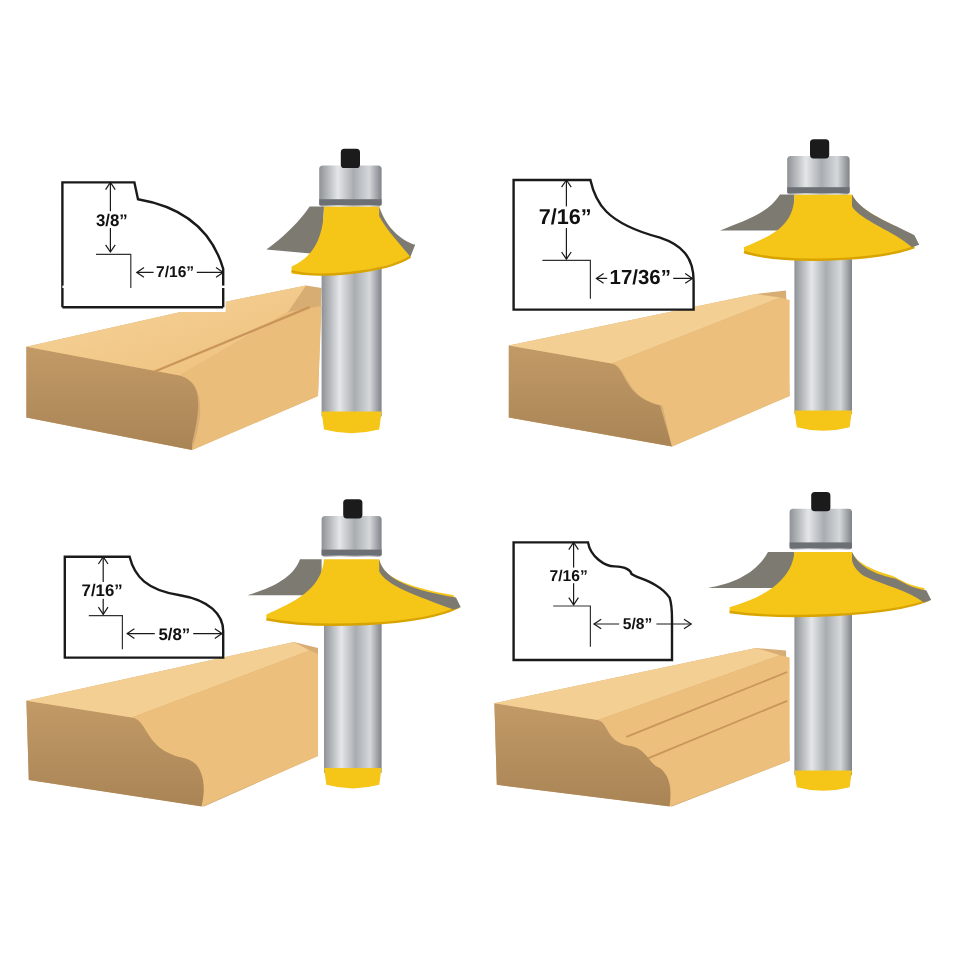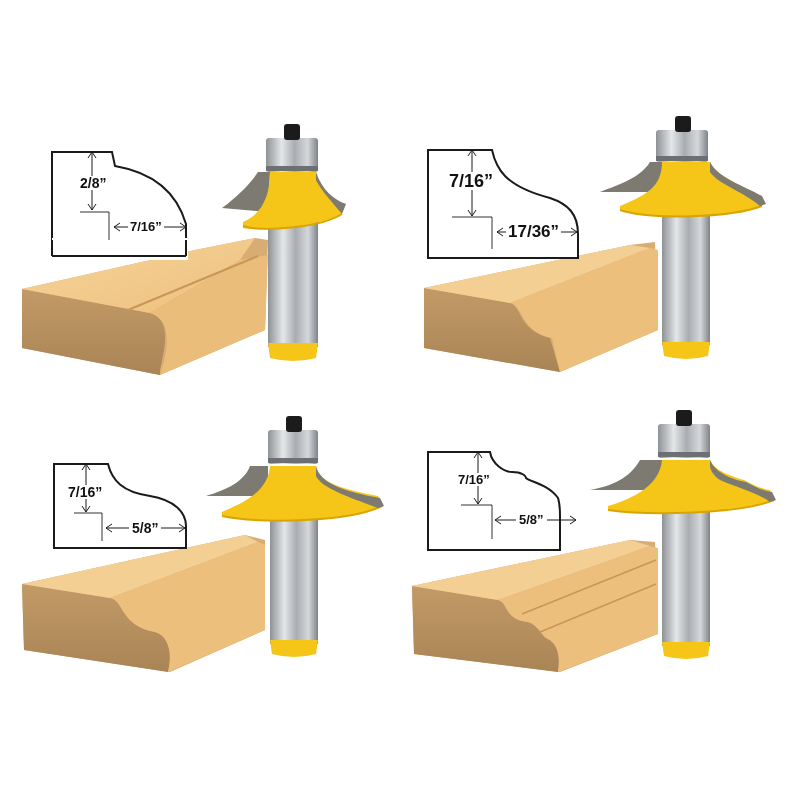--- a/index.html
+++ b/index.html
@@ -58,21 +58,21 @@
       <path d="M52 240 L52 152 L112 152 L115 166 C150 172 176 190 186 224 L186 240" stroke="#1a1a1a" stroke-width="2" fill="#fff"></path>
       <rect x="52" y="238" width="136" height="22" fill="#fff"></rect>
       <path d="M52 240 L52 256 M186 240 L186 256 M52 256 L186 256" stroke="#1a1a1a" stroke-width="2" fill="none"></path>
       <line x1="92" y1="152" x2="92" y2="210" stroke="#1a1a1a" stroke-width="1"></line>
       <path d="M88 158 L92 152 L96 158 M88 204 L92 210 L96 204" stroke="#1a1a1a" stroke-width="1" fill="none"></path>
       <path d="M80 212 L109 212 L109 240" stroke="#333" stroke-width="1" fill="none"></path>
       <line x1="114" y1="227" x2="186" y2="227" stroke="#1a1a1a" stroke-width="1"></line>
       <path d="M120 223 L114 227 L120 231 M180 223 L186 227 L180 231" stroke="#1a1a1a" stroke-width="1" fill="none"></path>
     </g>
   </svg>
-  <span class="dim-label" style="left:80px;top:176px;font-size:14px;">2/8”</span>
+  <span class="dim-label" style="left:80px;top:176px;font-size:14px;">3/8”</span>
   <span class="dim-label" style="left:128px;top:220px;font-size:13px;padding:0 2px;">7/16”</span>
 </div>
 
 <div class="panel" style="left:400px;top:0;">
   <svg width="400" height="400" viewBox="0 0 400 400">
     <defs>
       <linearGradient id="shank2" x1="0" x2="1">
         <stop offset="0" stop-color="#8e9296"></stop>
           <stop offset="0.3" stop-color="#e4e6e8"></stop>
         <stop offset="0.55" stop-color="#a9adb1"></stop>

